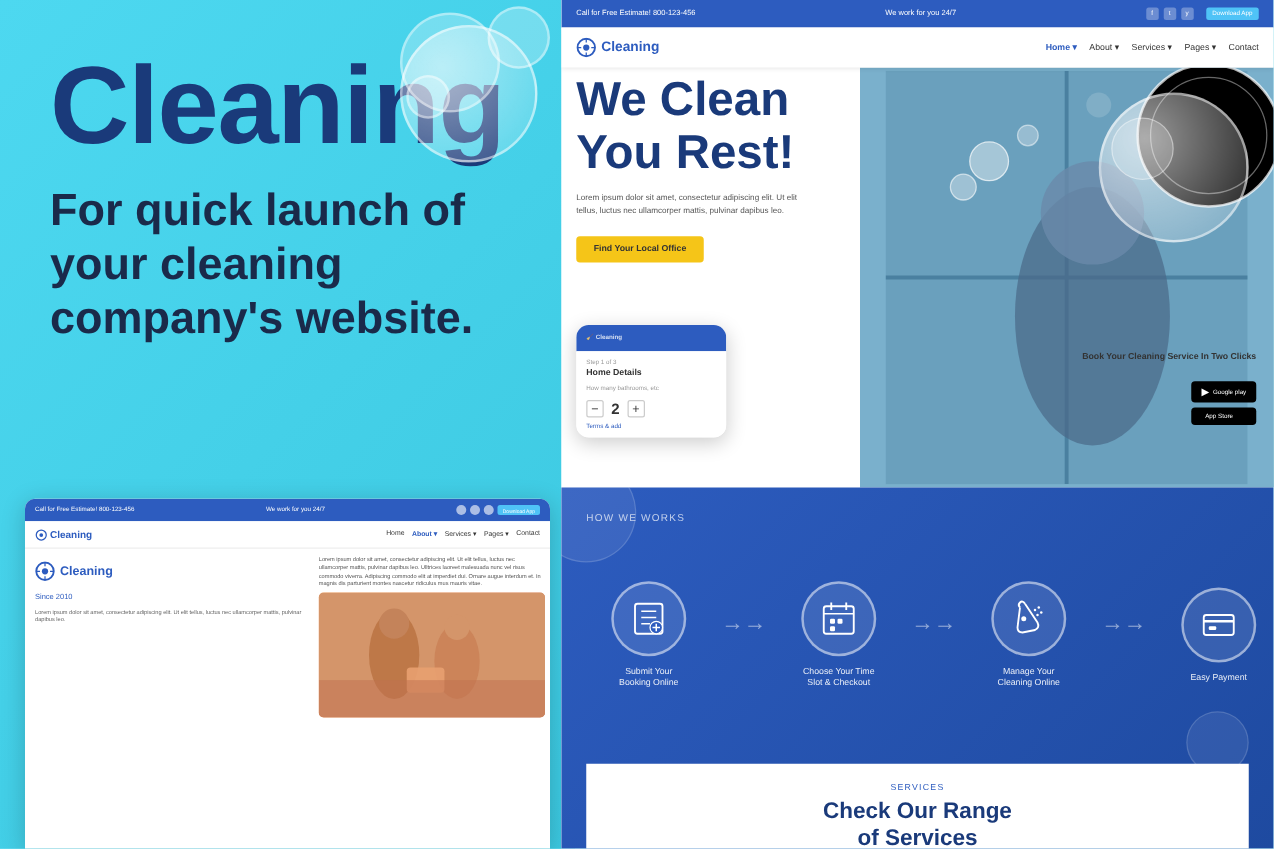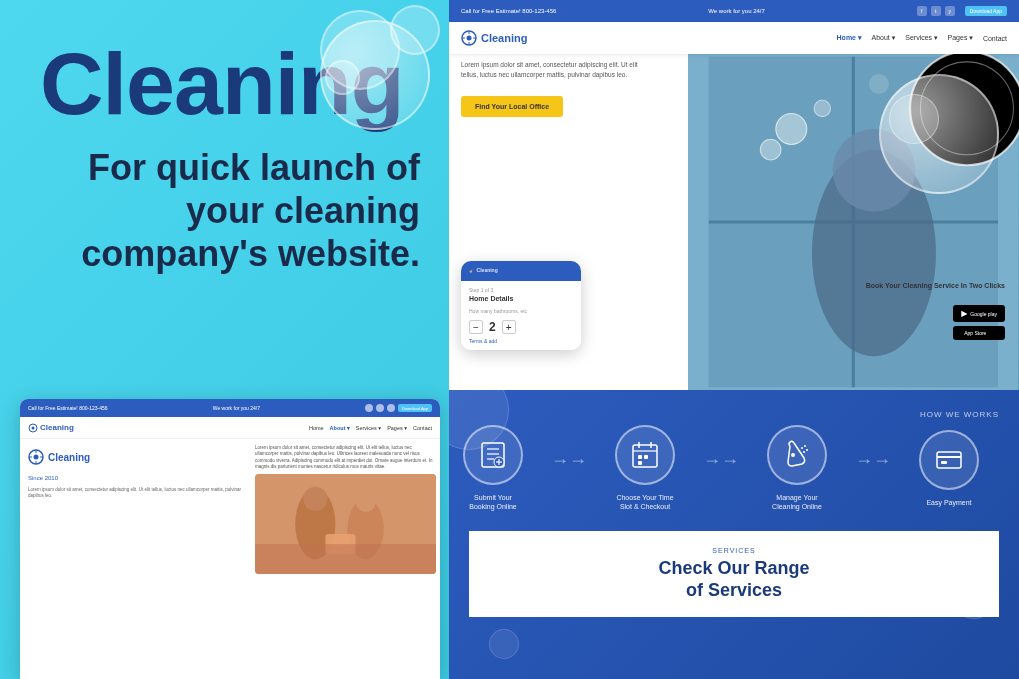--- a/index.html
+++ b/index.html
@@ -29,21 +29,20 @@
       line-height: 1;
       margin-bottom: 18px;
       letter-spacing: -1px;
     }
 
     .tagline {
       font-size: 36px;
       font-weight: 700;
       color: #1a2a4a;
       line-height: 1.2;
-      text-align: right;
     }
 
     
     .bubble {
       position: absolute;
       border-radius: 50%;
       background: rgba(255,255,255,0.25);
       border: 2px solid rgba(255,255,255,0.4);
     }
     .bubble-1 { width: 80px; height: 80px; top: 10px; right: 60px; }
@@ -415,22 +414,23 @@
 
     
     .bottom-section {
       width: 100%;
       height: 289px;
       background: linear-gradient(135deg, #2d5cbf 0%, #1e4aa0 100%);
       position: relative;
       overflow: hidden;
       display: flex;
       flex-direction: column;
-      align-items: flex-end;
+      align-items: flex-start;
       padding: 20px;
+      gap: 40px;
     }
     .how-we-works {
       font-size: 8px;
       color: rgba(255,255,255,0.7);
       text-transform: uppercase;
       letter-spacing: 1px;
       margin-bottom: 6px;
     }
     .section-title {
       font-size: 24px;
@@ -651,20 +651,24 @@
       <div class="site-nav-links">
         <span class="site-nav-link active">Home ▾</span>
         <span class="site-nav-link">About ▾</span>
         <span class="site-nav-link">Services ▾</span>
         <span class="site-nav-link">Pages ▾</span>
         <span class="site-nav-link">Contact</span>
       </div>
     </div>
 
     <div class="hero-content">
+      <h2 class="hero-title">
+        <span>We Clean</span><br>
+        <span>You Rest!</span>
+      </h2>
       <p class="hero-desc">Lorem ipsum dolor sit amet, consectetur adipiscing elit. Ut elit tellus, luctus nec ullamcorper mattis, pulvinar dapibus leo.</p>
       <span class="hero-btn">Find Your Local Office</span>
     </div>
 
     <div class="phone-mockup">
       <div class="phone-screen-top">
         <div style="font-size:5px;opacity:0.8;margin-bottom:2px;">🧹 Cleaning</div>
       </div>
       <div class="phone-screen-body">
         <div class="phone-step">Step 1 of 3</div>

